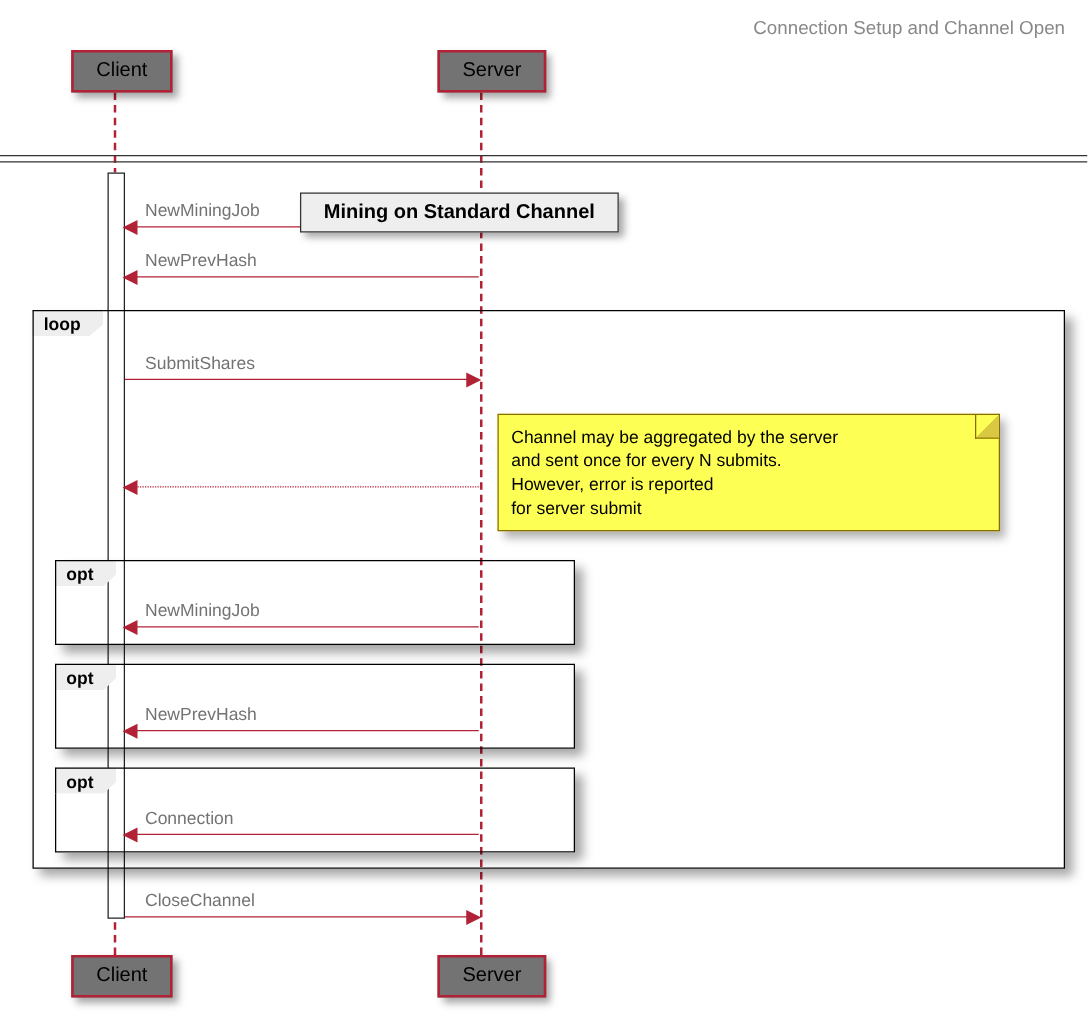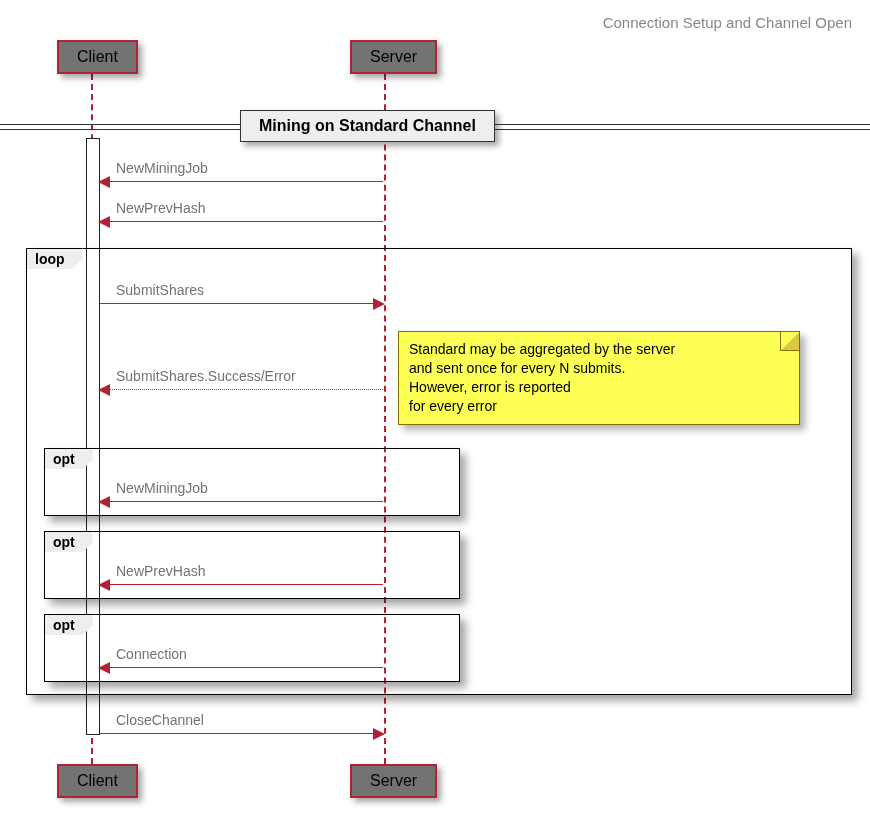--- a/index.html
+++ b/index.html
@@ -60,20 +60,21 @@
   }
   .divider-box {
     position: absolute;
     padding: 6px 18px;
     background: #eeeeee;
     border: 1px solid #333;
     font-weight: bold;
     font-size: 16px;
     box-shadow: 4px 4px 6px rgba(0,0,0,0.35);
     z-index: 20;
+    margin-top: 44px;
   }
   
   .frame {
     position: absolute;
     border: 1.5px solid #000;
     background: transparent;
     box-shadow: 6px 6px 8px rgba(0,0,0,0.35);
     z-index: 5;
   }
   .frame-label {
@@ -186,31 +187,30 @@
     <div class="frame-label">loop</div>
   </div>
 
   <div class="msg solid" style="left:100px; top:303px; width:283px;">
     <div class="shaft"></div>
     <div class="head-right"></div>
   </div>
   <div class="msg-label" style="left:116px; top:282px;">SubmitShares</div>
 
   <div class="note" style="left:398px; top:331px; width:380px;">
-    <div>Standard may be aggregated by the server</div>
+    <div>Channel may be aggregated by the server</div>
     <div>and sent once for every N submits.</div>
     <div>However, error is reported</div>
-    <div>for every error</div>
+    <div>for server submit</div>
   </div>
 
   <div class="msg dashed" style="left:100px; top:389px; width:283px;">
     <div class="shaft"></div>
     <div class="head-left"></div>
   </div>
-  <div class="msg-label" style="left:116px; top:368px;">SubmitShares.Success/Error</div>
 
   <div class="frame" style="left:44px; top:448px; width:414px; height:66px;">
     <div class="frame-label">opt</div>
   </div>
   <div class="msg solid" style="left:100px; top:501px; width:283px;">
     <div class="shaft"></div>
     <div class="head-left"></div>
   </div>
   <div class="msg-label" style="left:116px; top:480px;">NewMiningJob</div>
 

